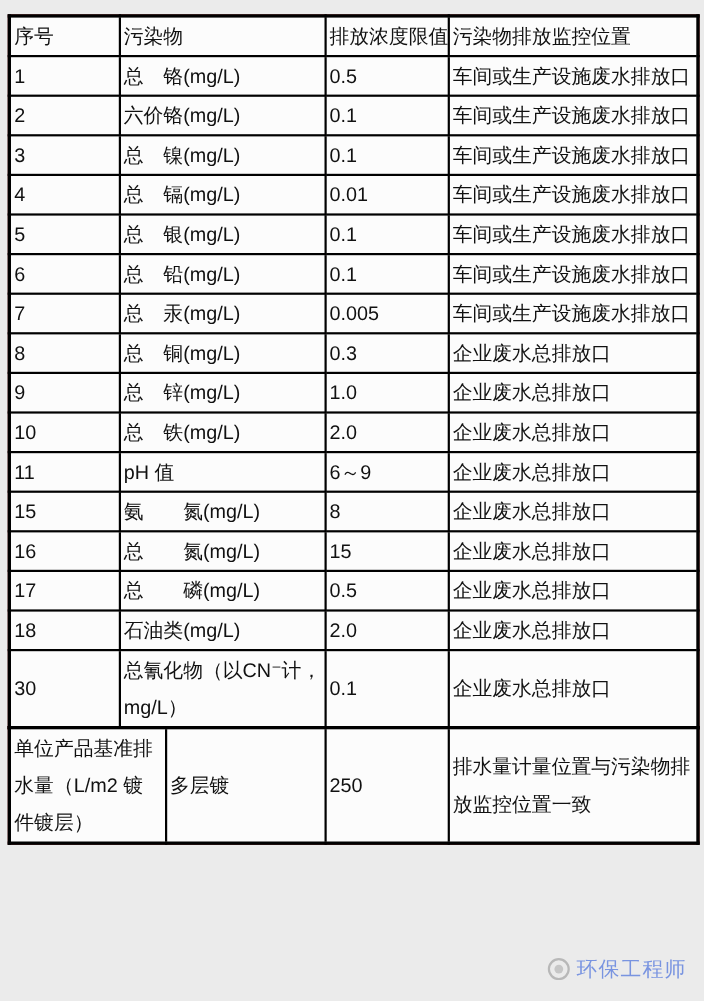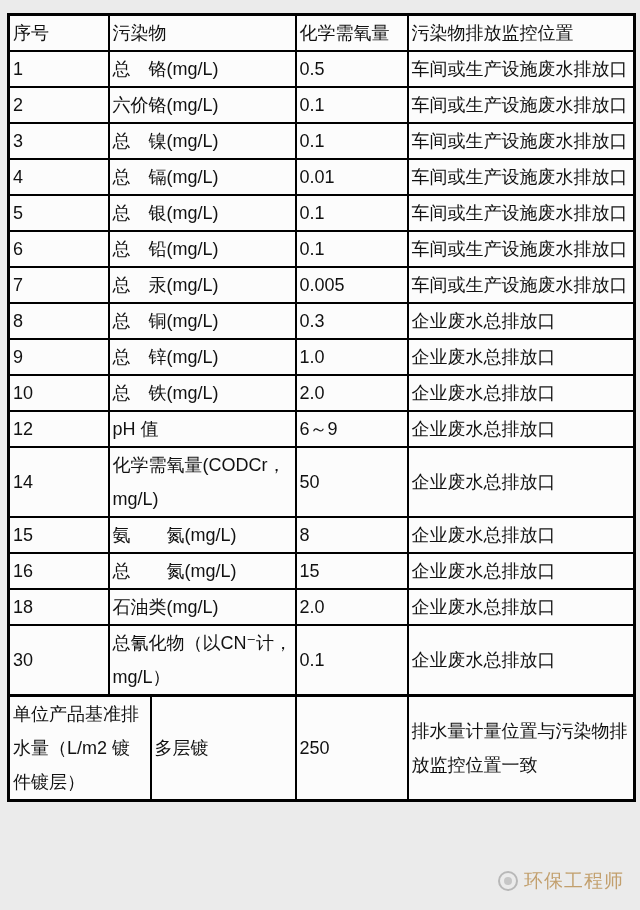--- a/index.html
+++ b/index.html
@@ -67,21 +67,21 @@
   .watermark .wm-icon::after {
     content: "";
     position: absolute;
     left: 4px; top: 4px;
     width: 8px; height: 8px;
     border-radius: 50%;
     background: #a9a9a9;
   }
   .watermark .wm-text {
     font-size: 19px;
-    color: #a16207;
+    color: #1d4ed8;
     letter-spacing: 1px;
     white-space: nowrap;
   }
 </style>
 </head>
 <body>
 
 <div class="page">
 
   <div class="tbl-wrap">
@@ -90,21 +90,21 @@
       <colgroup>
         <col style="width:100px">
         <col style="width:187px">
         <col style="width:112px">
         <col style="width:227px">
       </colgroup>
       <thead>
         <tr>
           <th>序号</th>
           <th>污染物</th>
-          <th>化学需氧量</th>
+          <th>排放浓度限值</th>
           <th>污染物排放监控位置</th>
         </tr>
       </thead>
       <tbody>
           <tr>
     <td>1</td>
     <td>总　铬(mg/L)</td>
     <td>0.5</td>
     <td>车间或生产设施废水排放口</td>
   </tr>
@@ -156,41 +156,41 @@
     <td>1.0</td>
     <td>企业废水总排放口</td>
   </tr>
           <tr>
     <td>10</td>
     <td>总　铁(mg/L)</td>
     <td>2.0</td>
     <td>企业废水总排放口</td>
   </tr>
           <tr>
-    <td>12</td>
+    <td>11</td>
     <td>pH 值</td>
     <td>6～9</td>
-    <td>企业废水总排放口</td>
-  </tr>
-          <tr>
-    <td>14</td>
-    <td>化学需氧量(CODCr，mg/L)</td>
-    <td>50</td>
     <td>企业废水总排放口</td>
   </tr>
           <tr>
     <td>15</td>
     <td>氨　　氮(mg/L)</td>
     <td>8</td>
     <td>企业废水总排放口</td>
   </tr>
           <tr>
     <td>16</td>
     <td>总　　氮(mg/L)</td>
     <td>15</td>
+    <td>企业废水总排放口</td>
+  </tr>
+          <tr>
+    <td>17</td>
+    <td>总　　磷(mg/L)</td>
+    <td>0.5</td>
     <td>企业废水总排放口</td>
   </tr>
           <tr>
     <td>18</td>
     <td>石油类(mg/L)</td>
     <td>2.0</td>
     <td>企业废水总排放口</td>
   </tr>
           <tr>
     <td>30</td>

